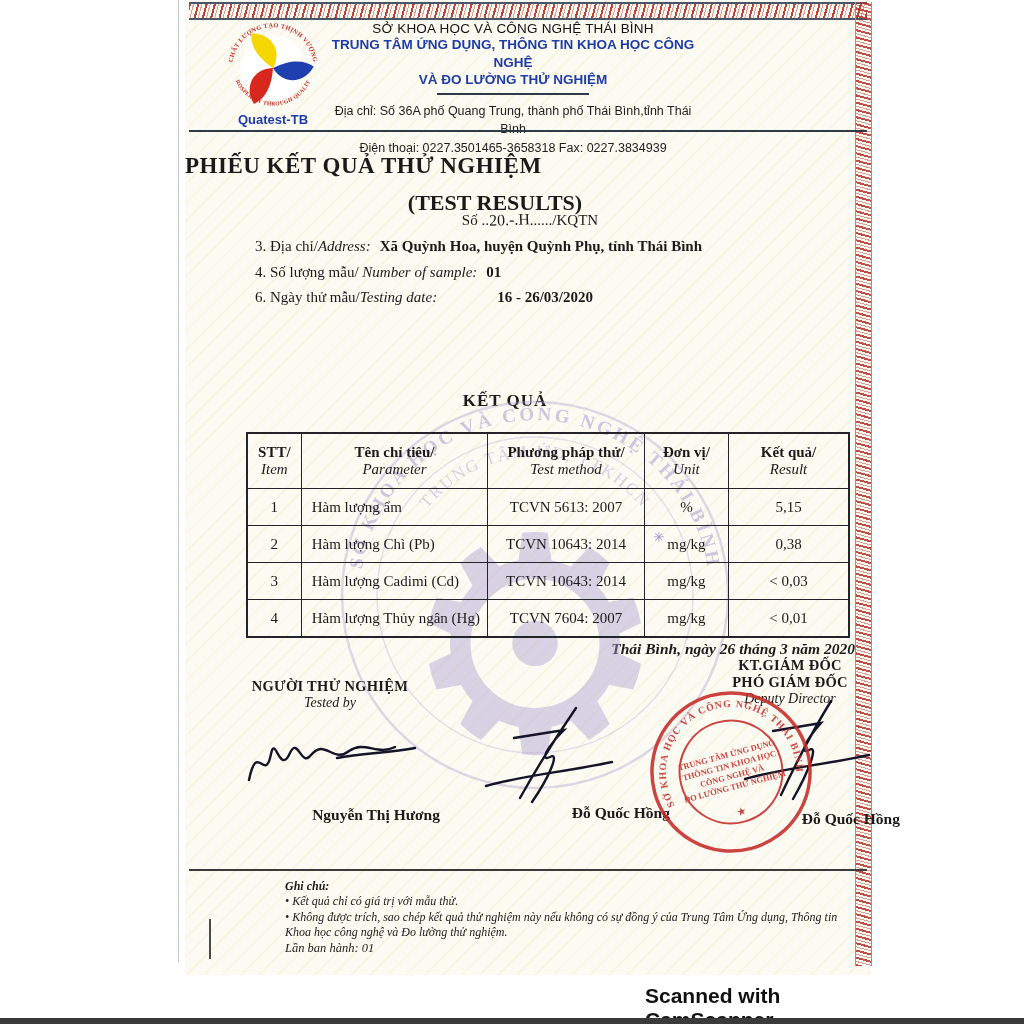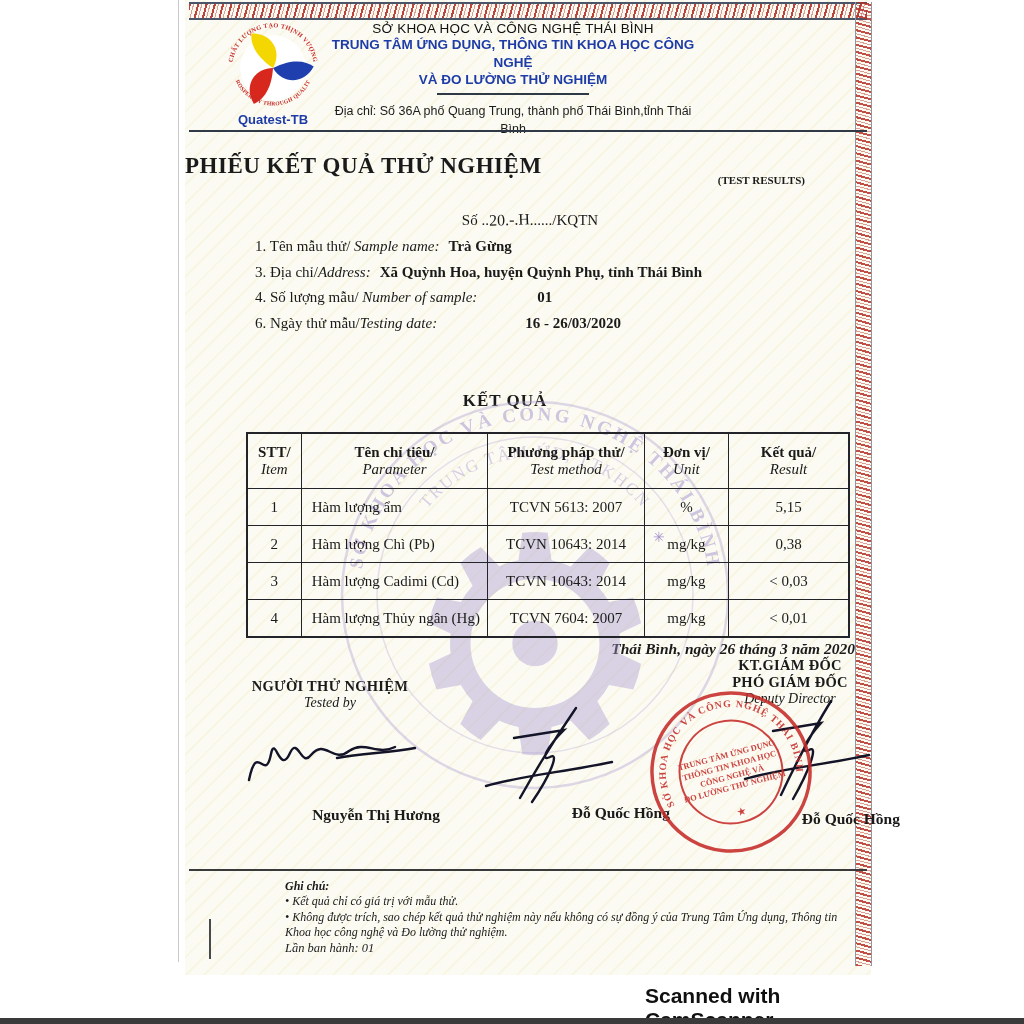--- a/index.html
+++ b/index.html
@@ -36,22 +36,22 @@
     font-family:"Liberation Sans",sans-serif;}
   .dept{font-size:13.5px;color:#111;letter-spacing:.2px;}
   .center-name{font-size:13.5px;font-weight:bold;color:#1e3ca8;line-height:1.3;}
   .head-rule{width:152px;height:0;border-bottom:2px solid #2f3a46;margin:4px auto 7px auto;}
   .addr{font-size:12.5px;color:#1c1c1c;line-height:1.5;}
   #head-divider{left:4px;top:130px;width:678px;height:2px;background:#2f3a46;}
 
   
   #title-main{left:0;top:153px;width:620px;text-align:left;
     font-size:23px;font-weight:bold;letter-spacing:.5px;}
-  #title-sub{left:0;top:174px;width:620px;text-align:right;
-    font-size:11px;font-weight:bold;}
+  #title-sub{left:0;top:190px;width:620px;text-align:center;
+    font-size:22px;font-weight:bold;}
   #title-no{left:35px;top:211px;width:620px;text-align:center;font-size:15px;}
   .hand{font-size:16px;display:inline-block;transform:rotate(-2deg);}
 
   
   #info{left:70px;top:238px;width:600px;font-size:15px;}
   .info-line{height:25.6px;white-space:nowrap;}
   .lbl-en{font-style:italic;}
   .val{font-weight:bold;margin-left:9px;}
   .info-line:nth-child(3) .val{margin-left:60px;}
   .info-line:nth-child(4) .val{margin-left:88px;}
@@ -133,31 +133,31 @@
     </text>
   </svg>
   <div class="abs" id="logo-label">Quatest-TB</div>
 
   <div class="abs" id="head-text">
     <div class="dept">SỞ KHOA HỌC VÀ CÔNG NGHỆ THÁI BÌNH</div>
     <div class="center-name">TRUNG TÂM ỨNG DỤNG, THÔNG TIN KHOA HỌC CÔNG NGHỆ</div>
     <div class="center-name">VÀ ĐO LƯỜNG THỬ NGHIỆM</div>
     <div class="head-rule"></div>
     <div class="addr">Địa chỉ: Số 36A phố Quang Trung, thành phố Thái Bình,tỉnh Thái Bình</div>
+    <div class="addr">Điện thoại: 0227.3501465-3658318  Fax: 0227.3834939</div>
   </div>
   <div class="abs" id="head-divider"></div>
 
   <div class="abs" id="title-main">PHIẾU KẾT QUẢ THỬ NGHIỆM</div>
   <div class="abs" id="title-sub">(TEST RESULTS)</div>
   <div class="abs" id="title-no">
     <span>Số ..</span><span class="hand">20.-.H</span><span>....../KQTN</span>
   </div>
 
   <div class="abs" id="info">
-    <div class="info-line"><span>1.</span> <span>Tên mẫu thử/</span><span class="lbl-en"> Sample name:</span><span class="val">Trà Gừng</span></div>
     <div class="info-line"><span>3.</span> <span>Địa chỉ/</span><span class="lbl-en">Address:</span><span class="val">Xã Quỳnh Hoa, huyện Quỳnh Phụ, tỉnh Thái Bình</span></div>
     <div class="info-line"><span>4.</span> <span>Số lượng mẫu/</span><span class="lbl-en"> Number of sample:</span><span class="val">01</span></div>
     <div class="info-line"><span>6.</span> <span>Ngày thử mẫu/</span><span class="lbl-en">Testing date:</span><span class="val">16 - 26/03/2020</span></div>
   </div>
 
   <svg class="abs" id="watermark" viewBox="0 0 410 410">
     <defs>
       <path id="wmArcO" d="M32.7,174.6 A175,175 0 0 1 377.3,174.6" fill="none"></path>
       <path id="wmArcI" d="M85.5,136 A138,138 0 0 1 324.5,136" fill="none"></path>
     </defs>

